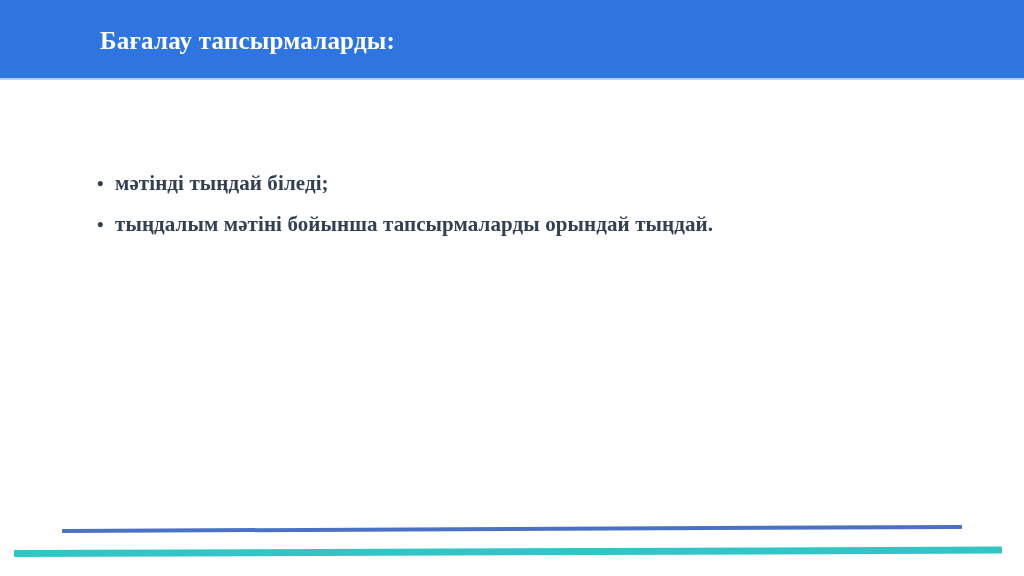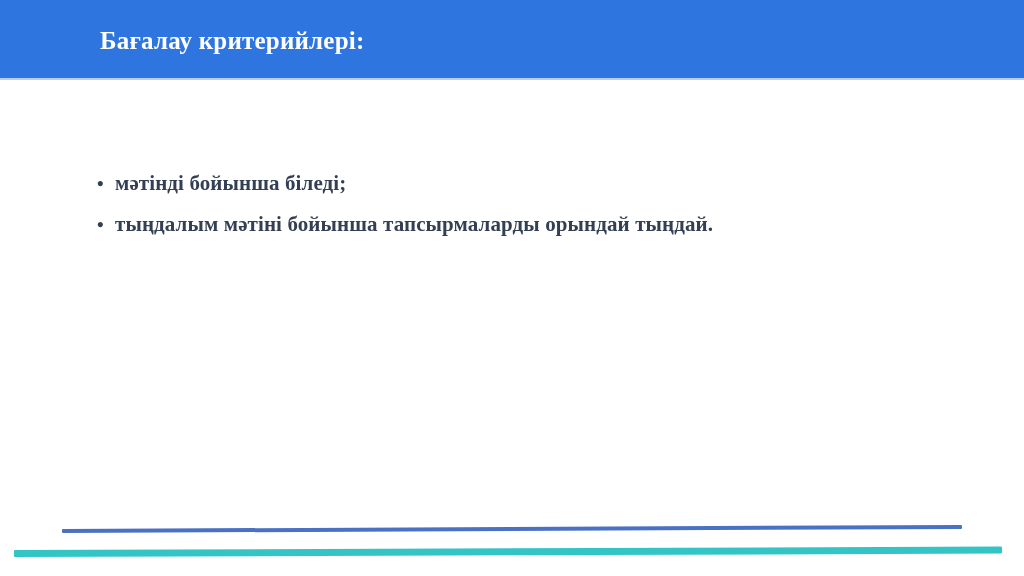--- a/index.html
+++ b/index.html
@@ -105,26 +105,26 @@
   }
 </style>
 </head>
 <body>
 
 <div class="slide">
 
   <div class="header-band"></div>
   <div class="header-band-edge"></div>
 
-  <div class="slide-title">Бағалау критерийлері:</div>
+  <div class="slide-title">Бағалау тапсырмаларды:</div>
 
   <div class="body-block">
 
     <div class="bullet-line">
-      <span class="bullet-dot">•</span><span class="bullet-text">мәтінді бойынша біледі;</span>
+      <span class="bullet-dot">•</span><span class="bullet-text">мәтінді тыңдай біледі;</span>
     </div>
 
     <div class="bullet-line">
       <span class="bullet-dot">•</span><span class="bullet-text">тыңдалым мәтіні бойынша тапсырмаларды орындай тыңдай.</span>
     </div>
 
   </div>
 
   <div class="deco-line-blue"></div>
   <div class="deco-line-teal"></div>

